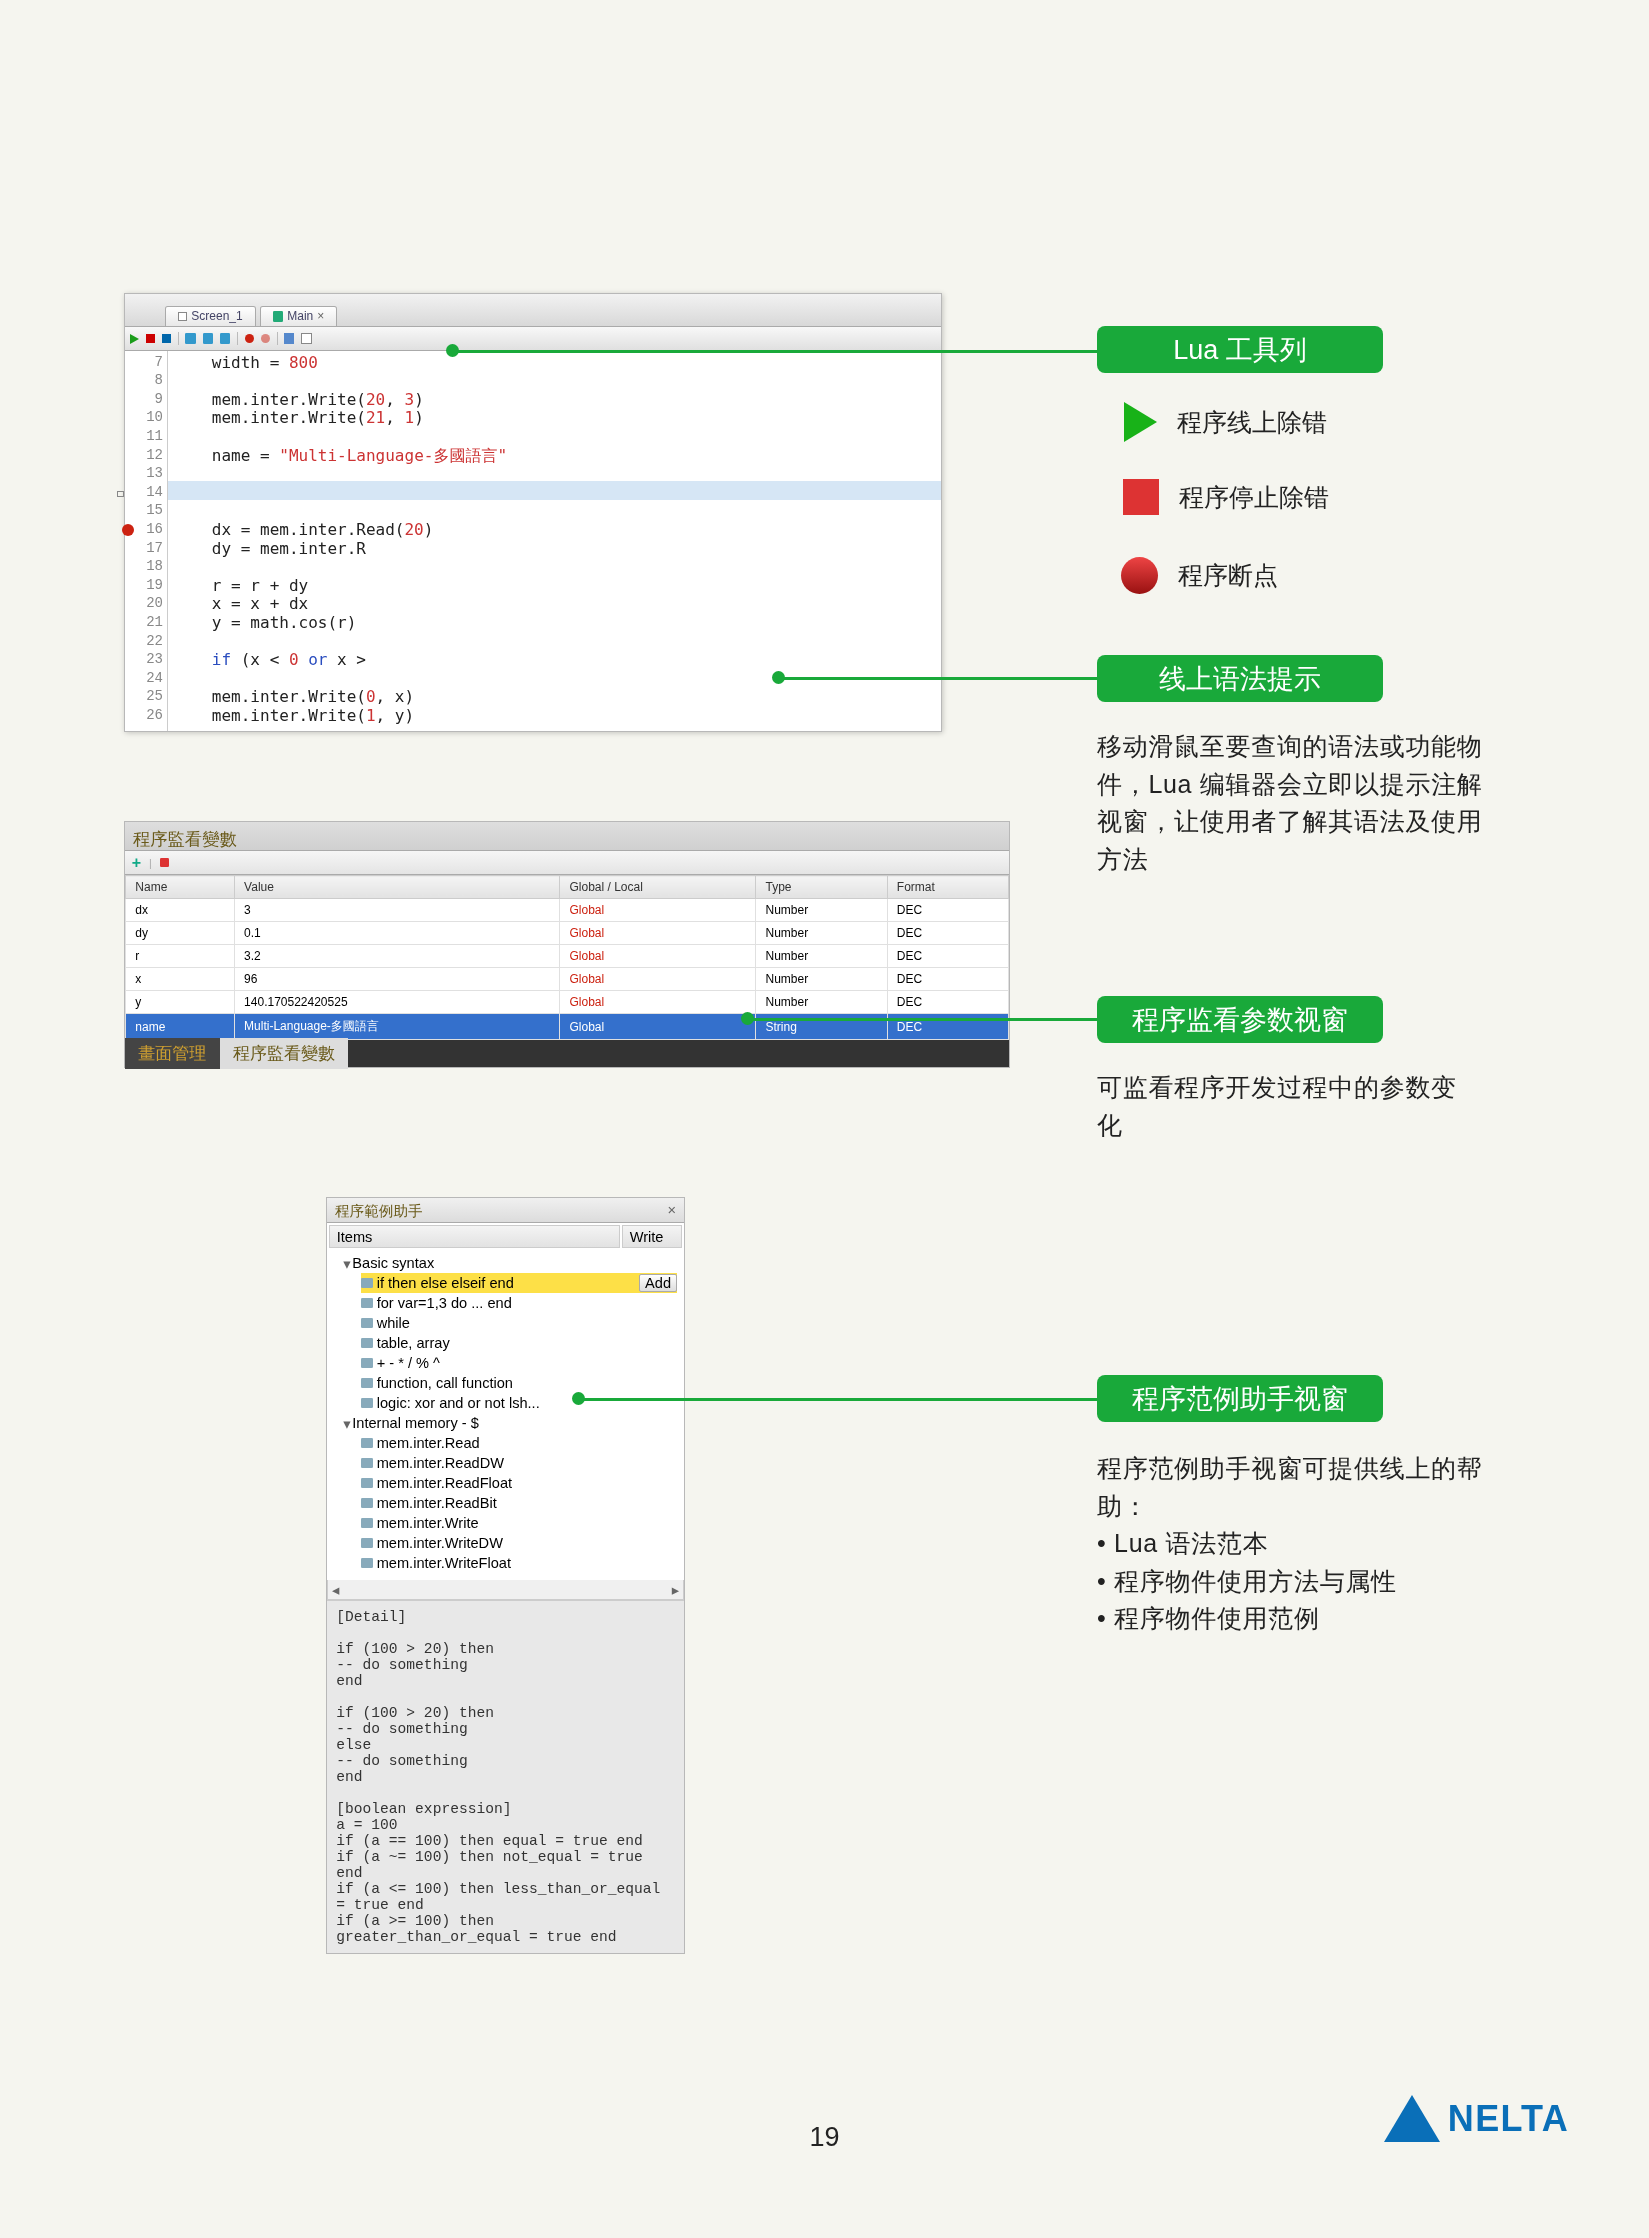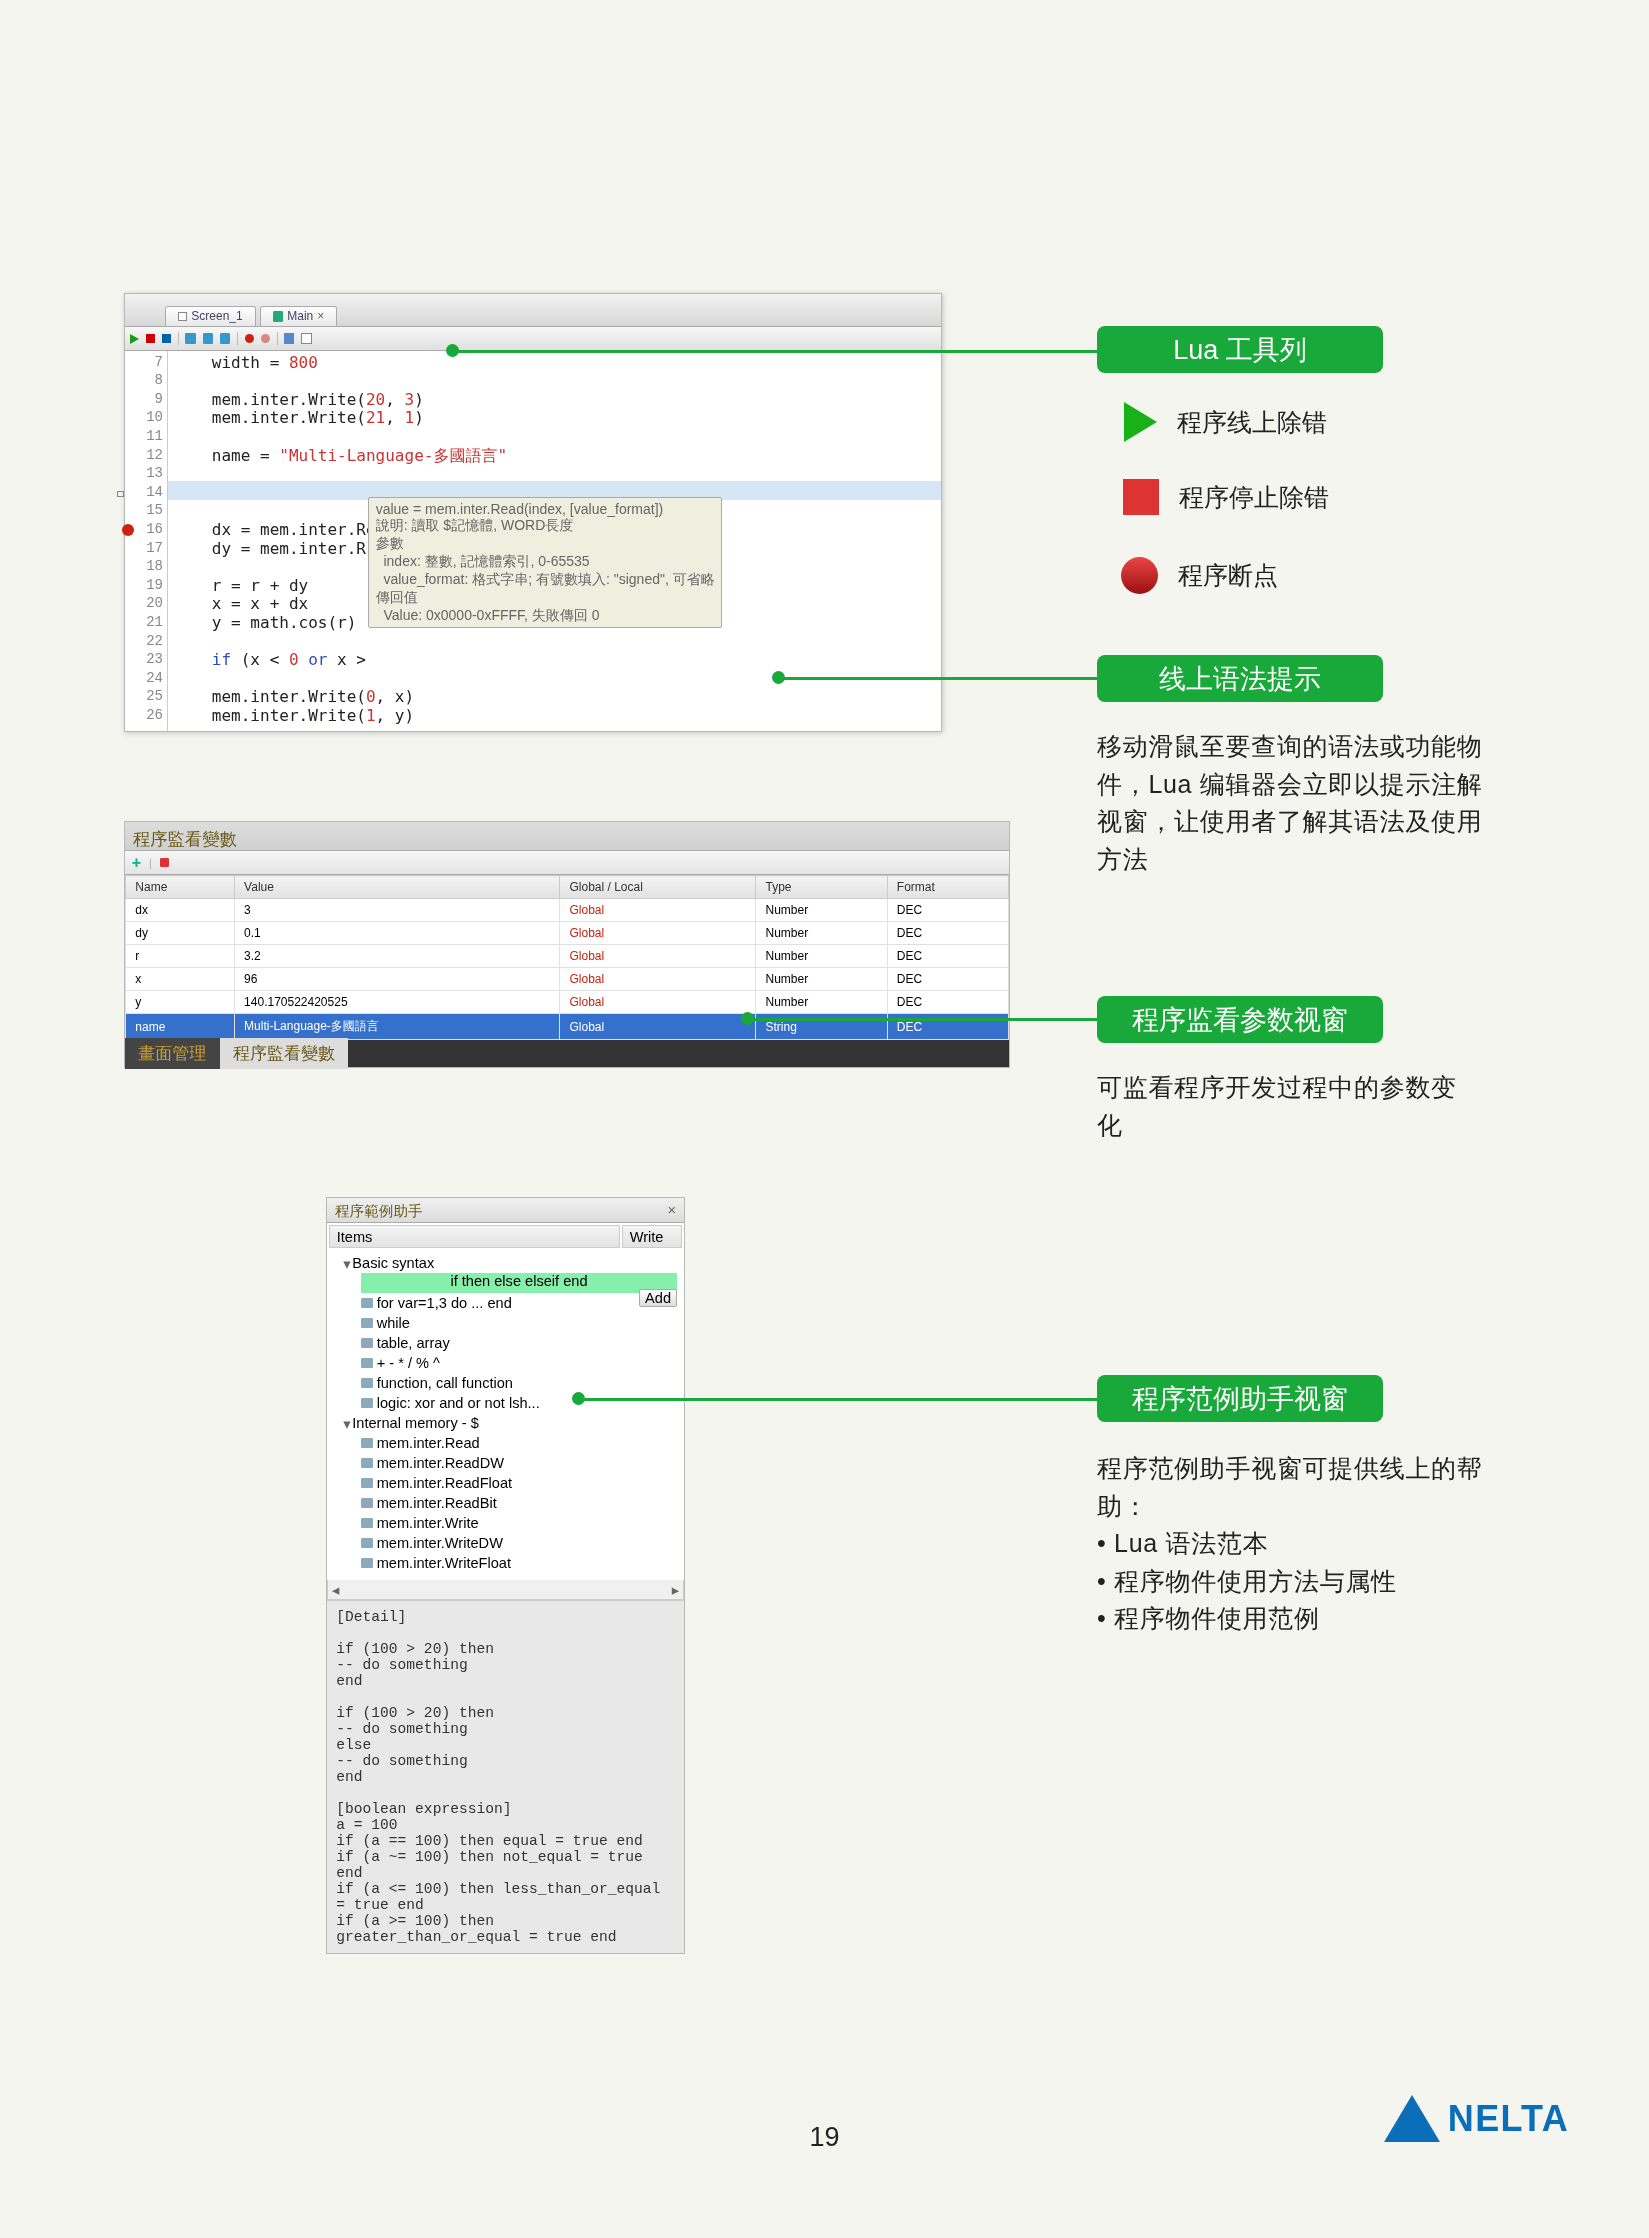--- a/index.html
+++ b/index.html
@@ -123,21 +123,21 @@
     display:flex; justify-content:space-between;}
   .assist-title .x{ color:#666;}
   .assist-head th{ background:linear-gradient(#f4f4f4,#e2e2e2);
     border:0.7px solid #ccc; text-align:left; padding:2.7px 6.7px; font-weight:normal;}
   .assist-body{ padding:2.7px 6.7px 6.7px 6.7px; }
   .tree-row{ display:flex; align-items:center; height:20px;}
   .tree-exp{ width:10.6px; text-align:center; color:#666;}
   .tree-ico{ width:12px;height:10.6px;background:#8ab; border-radius:1.3px; margin-right:4px;}
   .lvl1{ margin-left:8px;}
   .lvl2{ margin-left:27px;}
-  .row-hl{ background:#86efac;flex-direction:column;}
+  .row-hl{ background:#fde047;}
   .row-add{ float:right; background:linear-gradient(#fff,#ddd); border:0.7px solid #aaa;
     padding:0 5.3px; margin-left:auto; border-radius:2px;}
   .scroll-box{ border:0.7px solid #ccc; border-top:none; height:20px;
     display:flex; justify-content:space-between; padding:0 4px; align-items:center;
     background:#f0f0f0;}
   .scroll-box .arr{ color:#666;}
   .assist-detail{
     background:#e8e8e8; border-top:0.7px solid #ccc; padding:8px 9.3px;
     font-family:"Courier New",monospace; font-size:14.6px; color:#333;
     white-space:pre-line;
@@ -245,27 +245,20 @@
     dy = mem.inter.R
 
     r = r + dy
     x = x + dx
     y = math.cos(r)
 
     <span class="kw">if</span> (x &lt; <span class="num">0</span> <span class="kw">or</span> x &gt;
 
     mem.inter.Write(<span class="num">0</span>, x)
     mem.inter.Write(<span class="num">1</span>, y)</pre>
-      <div class="tooltip">value = mem.inter.Read(index, [value_format])
-說明: 讀取 $記憶體, WORD長度
-參數
-  index: 整數, 記憶體索引, 0-65535
-  value_format: 格式字串; 有號數填入: "signed", 可省略
-傳回值
-  Value: 0x0000-0xFFFF, 失敗傳回 0</div>
     </div>
   </div>
 </div>
 
 <div class="watch-panel">
   <div class="watch-title">程序監看變數</div>
   <div class="watch-tools">
     <span class="wt-plus">+</span>
     <span style="color:#aaa">|</span>
     <span class="wt-del"></span>

